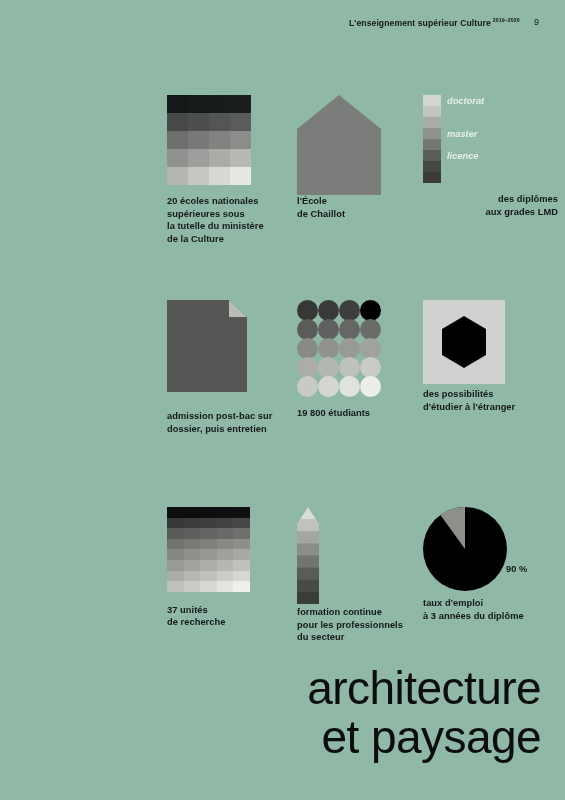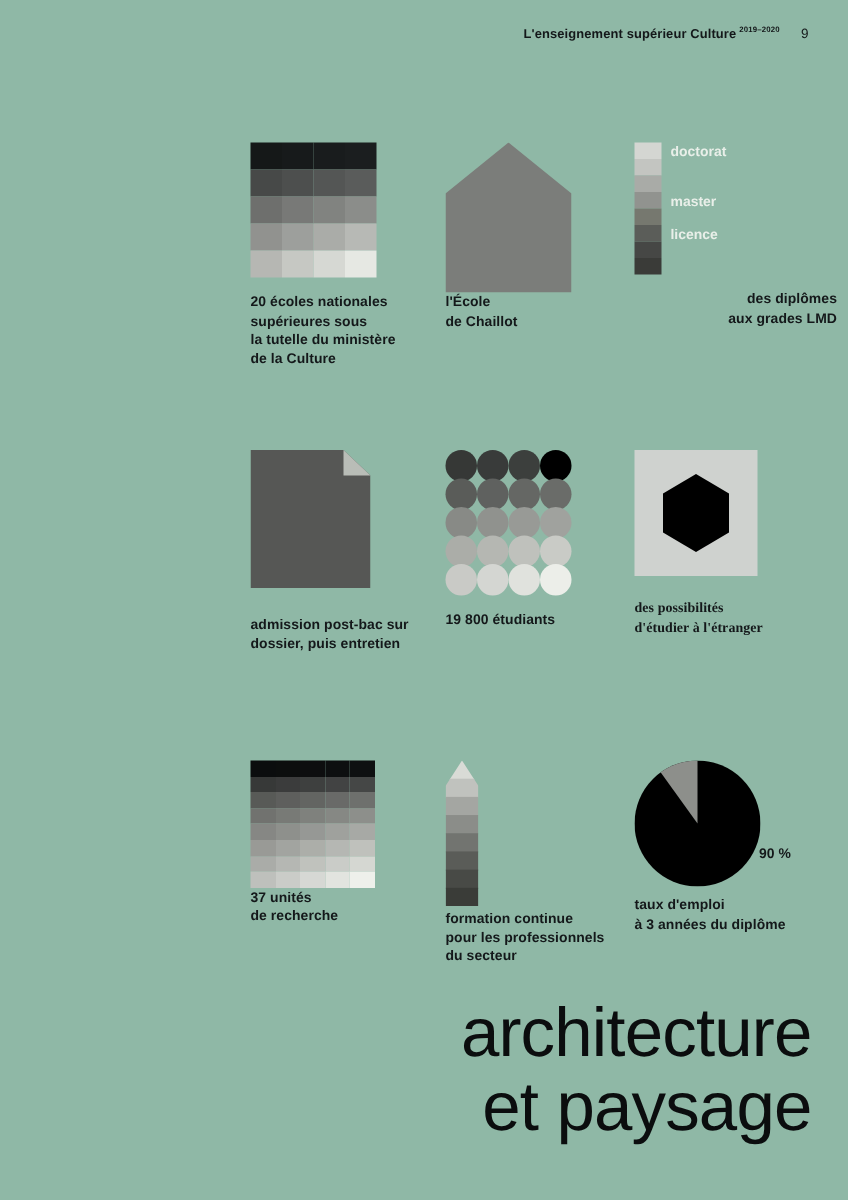--- a/index.html
+++ b/index.html
@@ -123,20 +123,21 @@
   }
 
   
   .house-wrap { width: 84px; height: 100px; }
 
   
   .legend {
     position: relative;
     width: 100px;
     height: 88px;
+    font-style: italic;
   }
   .legend-bar {
     position: absolute;
     left: 0; top: 0;
     width: 18px;
     height: 88px;
     display: flex;
     flex-direction: column;
     line-height: 0;
   }
@@ -312,21 +313,21 @@
       </div>
       <div class="caption" style="margin-top:12px;">19 800 étudiants</div>
     </div>
 
     <div class="cell cell-col3 cell-row2">
       <div class="graphic hex-panel">
         <svg class="hex-svg" width="48" height="52" viewBox="0 0 48 52">
           <polygon points="24,0 46,13 46,39 24,52 2,39 2,13" fill="#000000"></polygon>
         </svg>
       </div>
-      <div class="caption" style="margin-top:16px;font-family:Liberation Serif, serif;">des possibilités
+      <div class="caption" style="margin-top:4px;">des possibilités
 d'étudier à l'étranger</div>
     </div>
 
     <div class="cell cell-col1 cell-row3">
       <div class="graphic">
         <div class="sqgrid grid-37" id="grid-research">
             <span style="background: rgb(11, 13, 14);"></span>
             <span style="background: rgb(12, 14, 14);"></span>
             <span style="background: rgb(13, 14, 15);"></span>
             <span style="background: rgb(13, 15, 16);"></span>
@@ -361,21 +362,21 @@
             <span style="background: rgb(192, 194, 189);"></span>
             <span style="background: rgb(202, 204, 200);"></span>
             <span style="background: rgb(213, 215, 210);"></span>
             <span style="background: rgb(190, 192, 188);"></span>
             <span style="background: rgb(202, 204, 200);"></span>
             <span style="background: rgb(214, 216, 212);"></span>
             <span style="background: rgb(226, 228, 223);"></span>
             <span style="background: rgb(238, 240, 235);"></span>
           </div>
       </div>
-      <div class="caption" style="">37 unités
+      <div class="caption" style="margin-top:12px;">37 unités
 de recherche</div>
     </div>
 
     <div class="cell cell-col2 cell-row3">
       <div class="graphic pencil-wrap">
         <svg width="22" height="97" viewBox="0 0 22 97">
           <defs>
             <clipPath id="pencilClip">
               <polygon points="11,0 22,17 22,97 0,97 0,17"></polygon>
             </clipPath>

